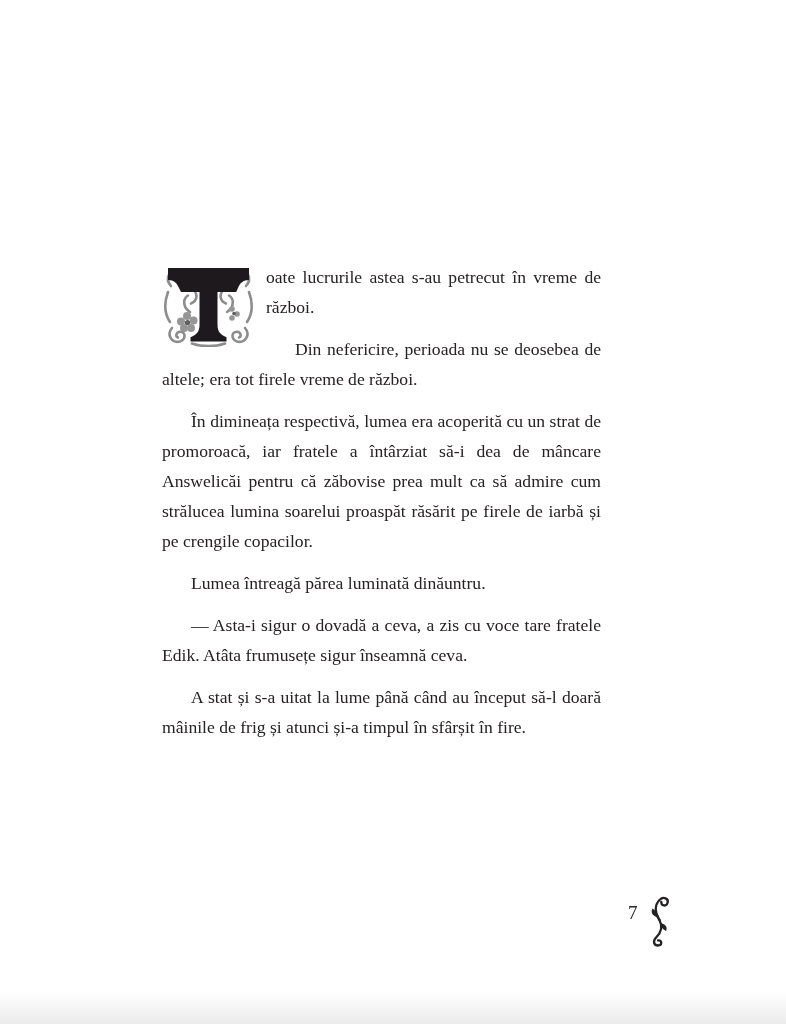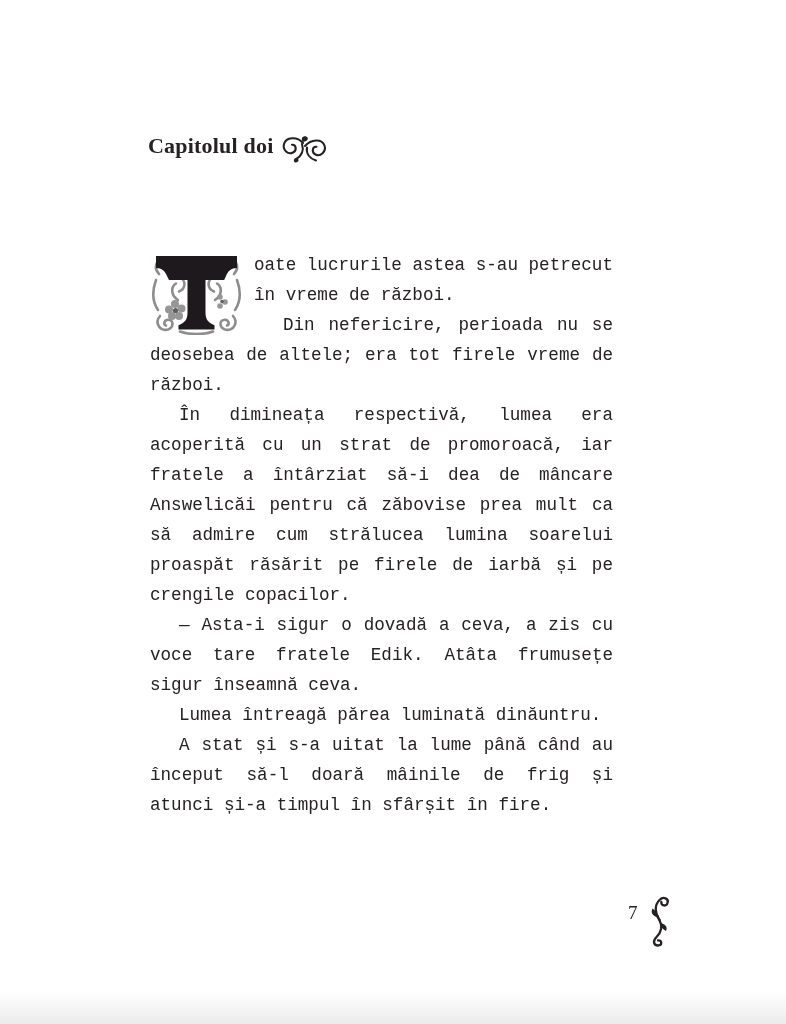--- a/index.html
+++ b/index.html
@@ -41,23 +41,22 @@
     position: absolute;
     top: 250px;
     left: 150px;
     width: 463px;
     font-size: 17.6px;
     line-height: 30px;
     text-align: justify;
     color: var(--ink, #262123);
   }
   .body-text p {
-    margin: 0;
+    margin: 12px;
     padding: 0;
-    font-family: Liberation Mono, monospace;
   }
   .body-text p.indent {
     text-indent: 29px;
   }
   
   .dropcap {
     float: left;
     width: 93px;
     height: 82px;
     margin: 3px 11px 2px 0;
@@ -94,33 +93,20 @@
     height: 32px;
     background: linear-gradient(to bottom, rgba(255,255,255,0), var(--shade, #ebebeb));
     pointer-events: none;
   }
 </style>
 </head>
 <body>
 
 <div class="page" style="--ink: #262123; --page-bg: #ffffff; --shade: #ebebeb;">
 
-  <div class="chapter-row">
-    <span class="chapter-title">Capitolul doi</span>
-    <svg class="chapter-ornament" width="48" height="30" viewBox="0 0 48 30" aria-hidden="true">
-      <g fill="none" stroke="#262123" stroke-width="2.1" stroke-linecap="round">
-        <path d="M22,9 C16,2 5,3 3,10 C1.4,16 7,21 12,18.5 C16,16.5 15.4,10.5 11,10.8"></path>
-        <path d="M24,12 C30,5 41,4.5 43.5,11.5 C45.5,17.5 39.5,23 34.5,20.5 C30.5,18.5 31,12.5 35.5,12.8"></path>
-        <path d="M21,10 C23,16 21,22 14.5,25.5"></path>
-        <path d="M26,13.5 C25,19.5 28.5,24.5 35,26.5"></path>
-      </g>
-      <path d="M21.5,7.5 C19,3 24,0.5 26.5,3.5 C28,5.5 24.5,8.5 21.5,7.5 Z" fill="#262123"></path>
-      <path d="M14,24.5 C11,27.5 14.5,30 17,27.5 C18.6,25.8 16.5,23.5 14,24.5 Z" fill="#262123"></path>
-    </svg>
-  </div>
 
   <div class="body-text">
       <p>
   <span class="dropcap">
     <span class="visually-hidden">T</span>
     <svg width="93" height="82" viewBox="0 0 93 82" aria-hidden="true">
       <g stroke="#8d8d8d" stroke-width="2.6" fill="none" stroke-linecap="round">
         <path d="M9,21 C2,13 8,4 16,6 C22,7.5 22,15.5 16,15.8 C12,16 11,11 14,10"></path>
         <path d="M84,21 C91,13 85,4 77,6 C71,7.5 71,15.5 77,15.8 C81,16 82,11 79,10"></path>
         <path d="M6,27 C2,38 2,48 8,57"></path>
@@ -147,22 +133,22 @@
       </g>
       <g fill="#1d191c">
         <path d="M6,3 H87 V15 C81,15 78,18 76,23 L74.2,27 H19 L17,23 C15,18 12,15 6,15 Z"></path>
         <path d="M37.5,25 H55.5 V60 C55.5,66.5 58.5,70 64.5,72.2 V76.5 H28.5 V72.2 C34.5,70 37.5,66.5 37.5,60 Z"></path>
       </g>
     </svg>
   </span>
 oate lucrurile astea s-au petrecut în vreme de război.</p>
       <p class="indent">Din nefericire, perioada nu se deosebea de altele; era tot firele vreme de război.</p>
       <p class="indent">În dimineața respectivă, lumea era acoperită cu un strat de promoroacă, iar fratele a întârziat să-i dea de mâncare Answelicăi pentru că zăbovise prea mult ca să admire cum strălucea lumina soarelui proaspăt răsărit pe firele de iarbă și pe crengile copacilor.</p>
+      <p class="indent">Lumea întreagă părea luminată dinăuntru.</p>
       <p class="indent">— Asta-i sigur o dovadă a ceva, a zis cu voce tare fratele Edik. Atâta frumusețe sigur înseamnă ceva.</p>
-      <p class="indent">Lumea întreagă părea luminată dinăuntru.</p>
       <p class="indent">A stat și s-a uitat la lume până când au început să-l doară mâinile de frig și atunci și-a timpul în sfârșit în fire.</p>
     </div>
 
   <div class="folio">
     <span class="folio-number">7</span>
     <svg class="folio-flourish" width="26" height="58" viewBox="0 0 26 58" aria-hidden="true">
       <g fill="none" stroke="#262123" stroke-width="2.3" stroke-linecap="round">
         <path d="M14.5,30 C9.5,23 9.5,15 14.5,10 C18.5,6 24,8.5 22.5,13 C21.3,16.8 16,16 16.3,11.8"></path>
         <path d="M14.5,30 C17.5,36 16.5,42 11.5,47 C7.5,51 8.5,55.5 13,55.5 C17.3,55.5 17.3,50 13,50.3"></path>
       </g>

